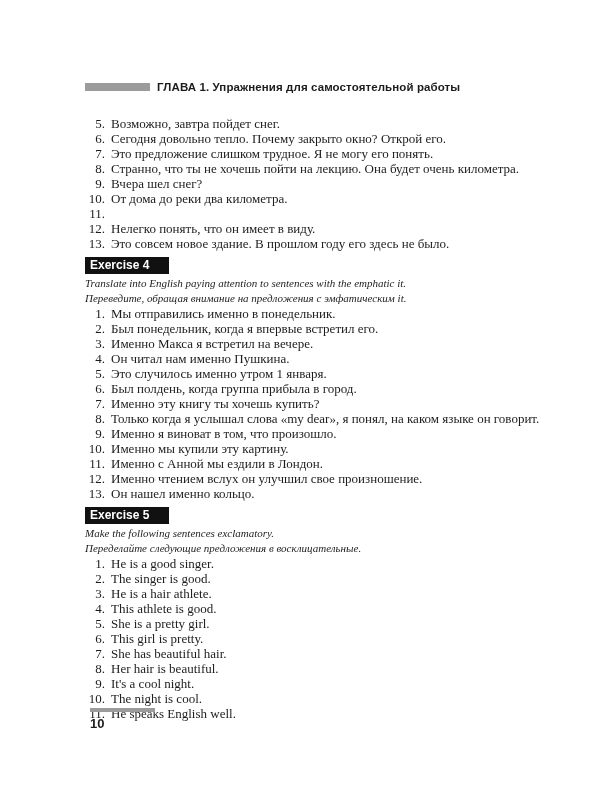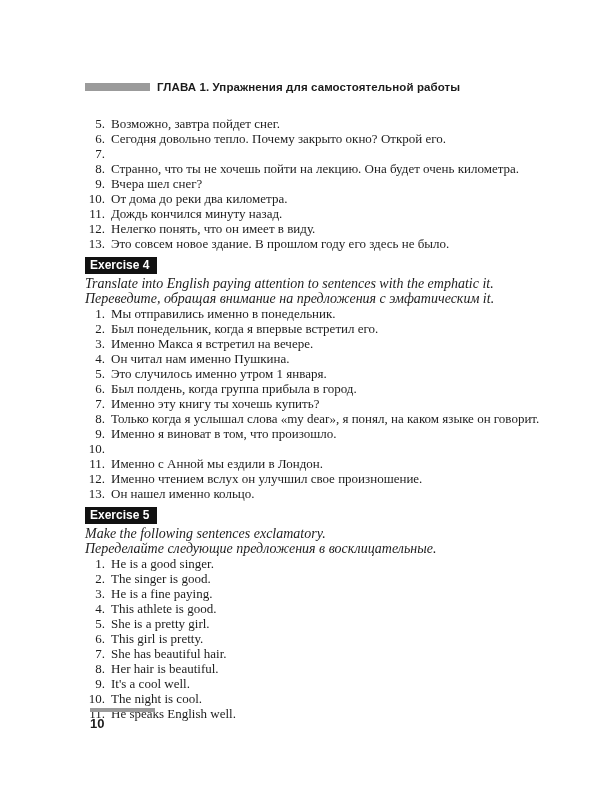--- a/index.html
+++ b/index.html
@@ -54,28 +54,28 @@
   }
   .txt { white-space: nowrap; }
   
   .exercise-label {
     display: inline-block;
     background: #111111;
     color: #ffffff;
     font-family: "Liberation Sans", sans-serif;
     font-weight: bold;
     font-size: 12px;
-    padding: 2px 8px 3px 5px;
+    padding: 2px 20px 3px 5px;
     margin-top: 6px;
     margin-bottom: 2px;
     line-height: 12px;
   }
   .instruction {
     font-style: italic;
-    font-size: 14px;
+    font-size: 11px;
     line-height: 15px;
     white-space: nowrap;
   }
   
   .footer {
     position: absolute;
     left: 90px;
     top: 708px;
     width: 450px;
   }
@@ -105,36 +105,36 @@
       <div class="li">
         <span class="num">5.</span>
         <span class="txt">Возможно, завтра пойдет снег.</span>
       </div>
       <div class="li">
         <span class="num">6.</span>
         <span class="txt">Сегодня довольно тепло. Почему закрыто окно? Открой его.</span>
       </div>
       <div class="li">
         <span class="num">7.</span>
+        <span class="txt">Это предложение слишком трудное. Я не могу его понять.</span>
       </div>
       <div class="li">
         <span class="num">8.</span>
         <span class="txt">Странно, что ты не хочешь пойти на лекцию. Она будет очень километра.</span>
       </div>
       <div class="li">
         <span class="num">9.</span>
         <span class="txt">Вчера шел снег?</span>
       </div>
       <div class="li">
         <span class="num">10.</span>
         <span class="txt">От дома до реки два километра.</span>
       </div>
       <div class="li">
         <span class="num">11.</span>
-        <span class="txt">Дождь кончился минуту назад.</span>
       </div>
       <div class="li">
         <span class="num">12.</span>
         <span class="txt">Нелегко понять, что он имеет в виду.</span>
       </div>
       <div class="li">
         <span class="num">13.</span>
         <span class="txt">Это совсем новое здание. В прошлом году его здесь не было.</span>
       </div>
     </div>
@@ -175,20 +175,21 @@
         <div class="li">
           <span class="num">8.</span>
           <span class="txt">Только когда я услышал слова «my dear», я понял, на каком языке он говорит.</span>
         </div>
         <div class="li">
           <span class="num">9.</span>
           <span class="txt">Именно я виноват в том, что произошло.</span>
         </div>
         <div class="li">
           <span class="num">10.</span>
+          <span class="txt">Именно мы купили эту картину.</span>
         </div>
         <div class="li">
           <span class="num">11.</span>
           <span class="txt">Именно с Анной мы ездили в Лондон.</span>
         </div>
         <div class="li">
           <span class="num">12.</span>
           <span class="txt">Именно чтением вслух он улучшил свое произношение.</span>
         </div>
         <div class="li">
@@ -206,21 +207,21 @@
         <div class="li">
           <span class="num">1.</span>
           <span class="txt">He is a good singer.</span>
         </div>
         <div class="li">
           <span class="num">2.</span>
           <span class="txt">The singer is good.</span>
         </div>
         <div class="li">
           <span class="num">3.</span>
-          <span class="txt">He is a fine paying.</span>
+          <span class="txt">He is a hair athlete.</span>
         </div>
         <div class="li">
           <span class="num">4.</span>
           <span class="txt">This athlete is good.</span>
         </div>
         <div class="li">
           <span class="num">5.</span>
           <span class="txt">She is a pretty girl.</span>
         </div>
         <div class="li">
@@ -230,21 +231,21 @@
         <div class="li">
           <span class="num">7.</span>
           <span class="txt">She has beautiful hair.</span>
         </div>
         <div class="li">
           <span class="num">8.</span>
           <span class="txt">Her hair is beautiful.</span>
         </div>
         <div class="li">
           <span class="num">9.</span>
-          <span class="txt">It's a cool well.</span>
+          <span class="txt">It's a cool night.</span>
         </div>
         <div class="li">
           <span class="num">10.</span>
           <span class="txt">The night is cool.</span>
         </div>
         <div class="li">
           <span class="num">11.</span>
           <span class="txt">He speaks English well.</span>
         </div>
       </div>

